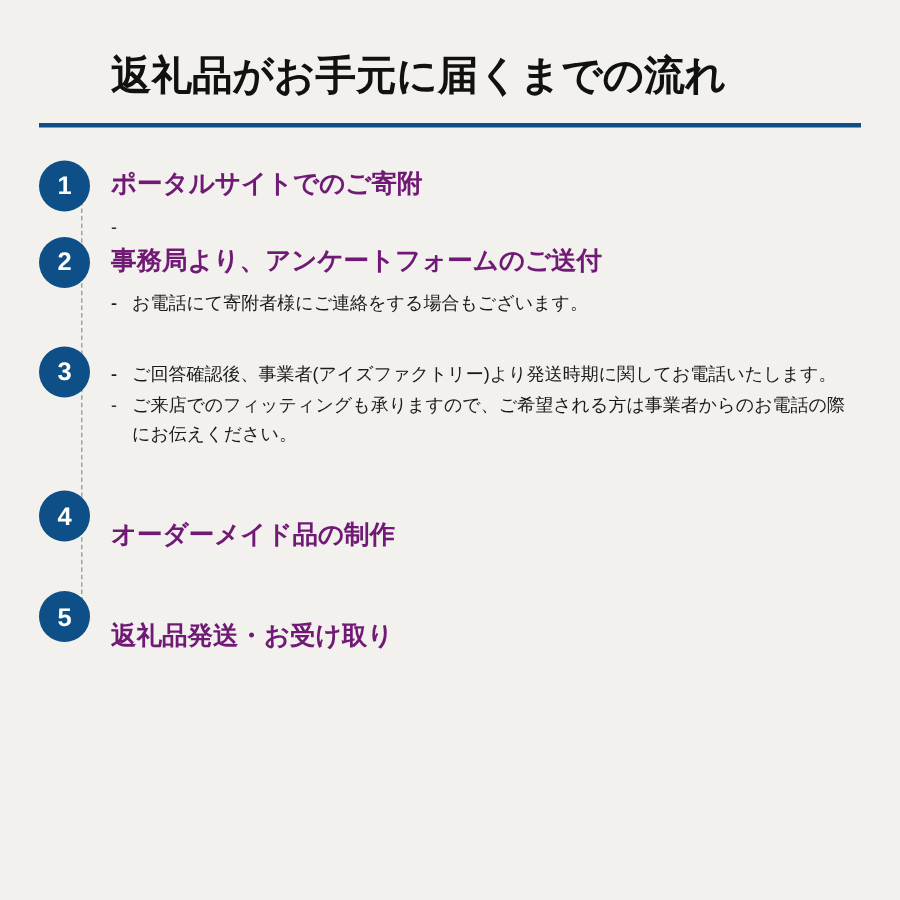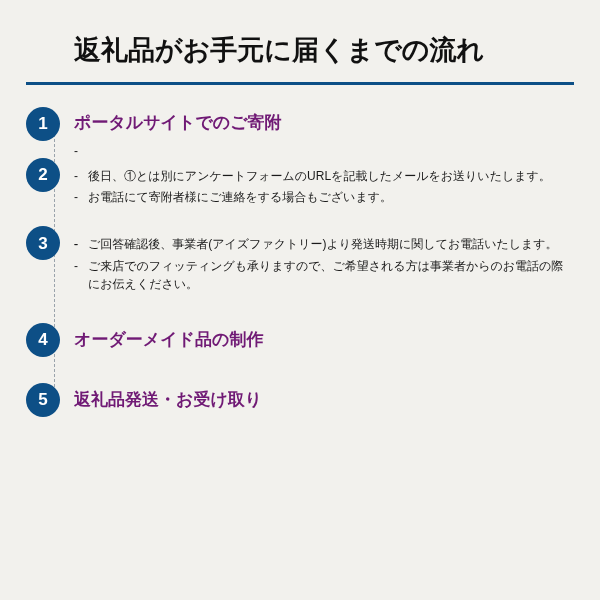--- a/index.html
+++ b/index.html
@@ -97,21 +97,21 @@
     padding-left: 14px;
     margin-bottom: 3px;
   }
   .bullets li .dash {
     position: absolute;
     left: 0;
     top: 0;
     color: #1a1a1a;
   }
   .step.no-bullets .step-title {
-    margin-top: 5px;
+    margin-top: 18px;
   }
   .step-gap-large { margin-bottom: 26px; }
 </style>
 </head>
 <body>
 
 <div class="page">
 
   <h1 class="title">返礼品がお手元に届くまでの流れ</h1>
   <hr class="title-rule">
@@ -125,22 +125,23 @@
         <div class="step-title">ポータルサイトでのご寄附</div>
         <ul class="bullets">
           <li><span class="dash">-</span></li>
         </ul>
       </div>
     </div>
 
     <div class="step">
       <div class="badge">2</div>
       <div class="step-body">
+        <div class="step-title">事務局より、アンケートフォームのご送付</div>
         <ul class="bullets">
-          <li><span class="dash">-</span><span>後日、①とは別にアンケートフォームのURLを記載したメールをお送りいたします。</span></li>
+          <li><span class="dash">-</span></li>
           <li><span class="dash">-</span><span>お電話にて寄附者様にご連絡をする場合もございます。</span></li>
         </ul>
       </div>
     </div>
 
     <div class="step step-gap-large">
       <div class="badge">3</div>
       <div class="step-body">
         <ul class="bullets">
           <li><span class="dash">-</span></li>

